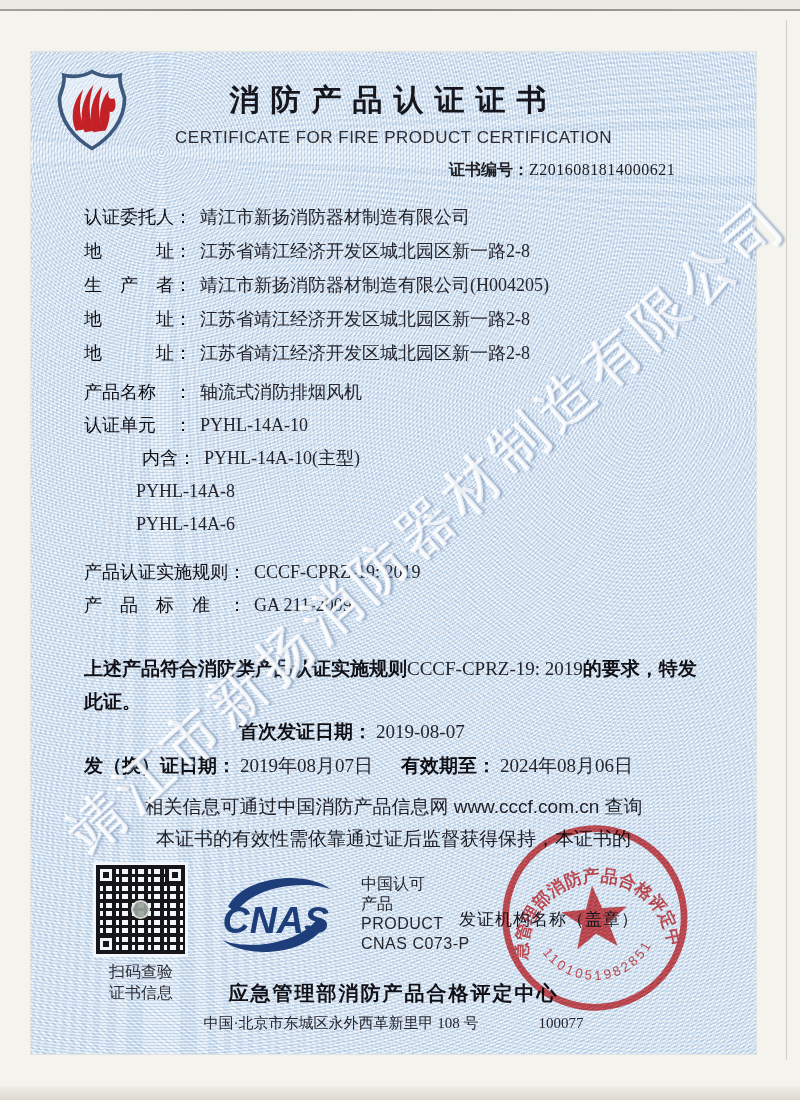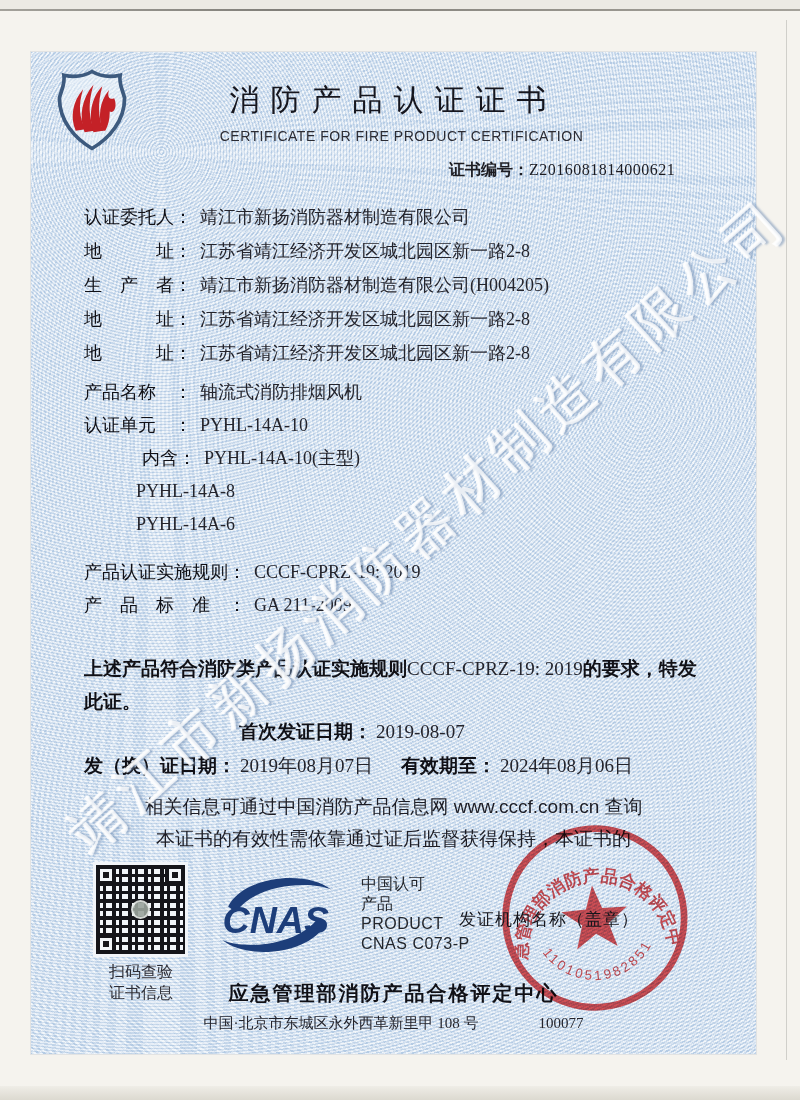--- a/index.html
+++ b/index.html
@@ -34,23 +34,23 @@
     transform:rotate(-42deg);
     font-size:56px;letter-spacing:7px;white-space:nowrap;font-weight:500;
     color:rgba(255,255,255,.72);
     text-shadow:2px 2px 2px rgba(118,145,182,.55),-1px -1px 0 rgba(255,255,255,.85);
     z-index:6;pointer-events:none;
   }
 
   
   .logo{position:absolute;left:24px;top:16px;z-index:2;}
   .title{position:absolute;left:0;top:28px;width:100%;text-align:center;
-    font-size:30px;font-weight:normal;letter-spacing:11px;color:#16161e;z-index:2;}
-  .subtitle{position:absolute;left:8px;top:76px;width:100%;text-align:center;
-    font-size:14px;letter-spacing:.5px;color:#2b2b33;z-index:2;}
+    font-size:30px;font-weight:bold;letter-spacing:11px;color:#16161e;z-index:2;}
+  .subtitle{position:absolute;left:0;top:76px;width:100%;text-align:center;
+    font-size:17px;letter-spacing:.5px;color:#2b2b33;z-index:2;}
   .certno{position:absolute;left:418px;top:108px;font-size:16px;z-index:2;white-space:nowrap;}
   .certno .lab{font-weight:600;margin-top:21px;}
   .certno .num{font-family:"Liberation Serif","DejaVu Serif",serif;letter-spacing:.5px;}
 
   
   .sec{position:absolute;left:53px;z-index:3;white-space:nowrap;}
   .sec-main{top:148px;}
   .sec-product{top:324px;}
   .sec-rules{top:504px;}
   .row{height:34px;line-height:34px;font-size:18px;}

